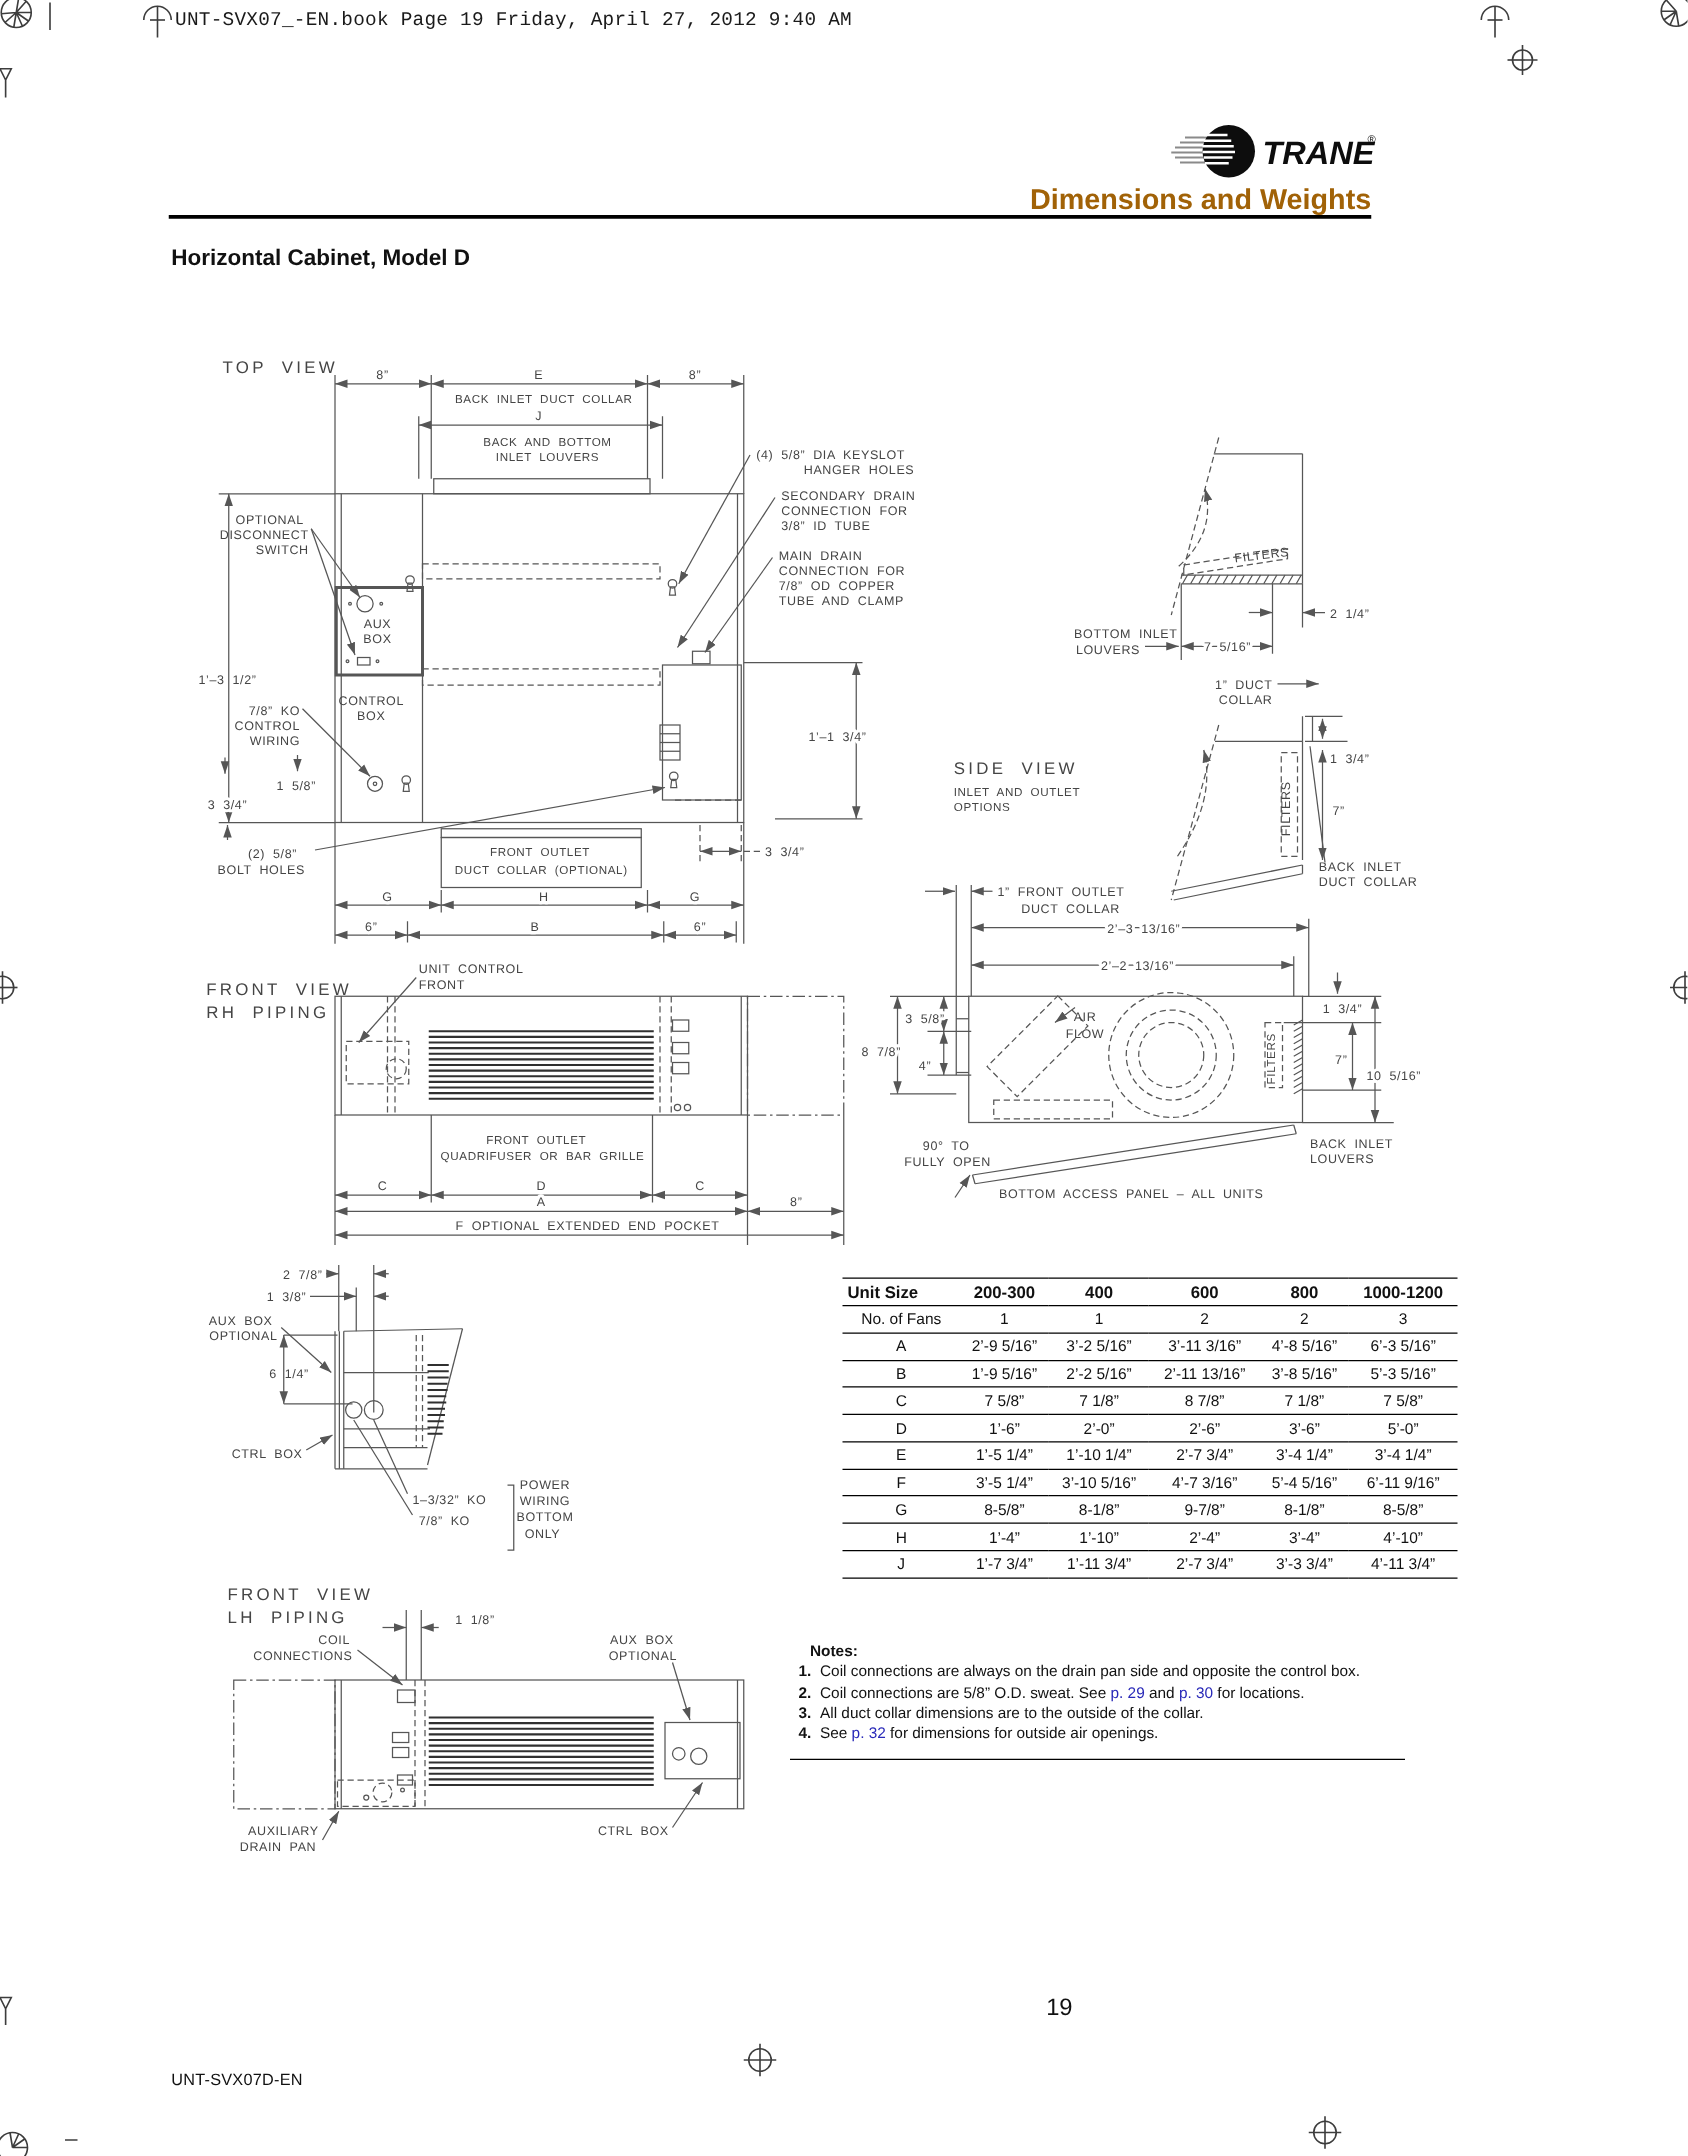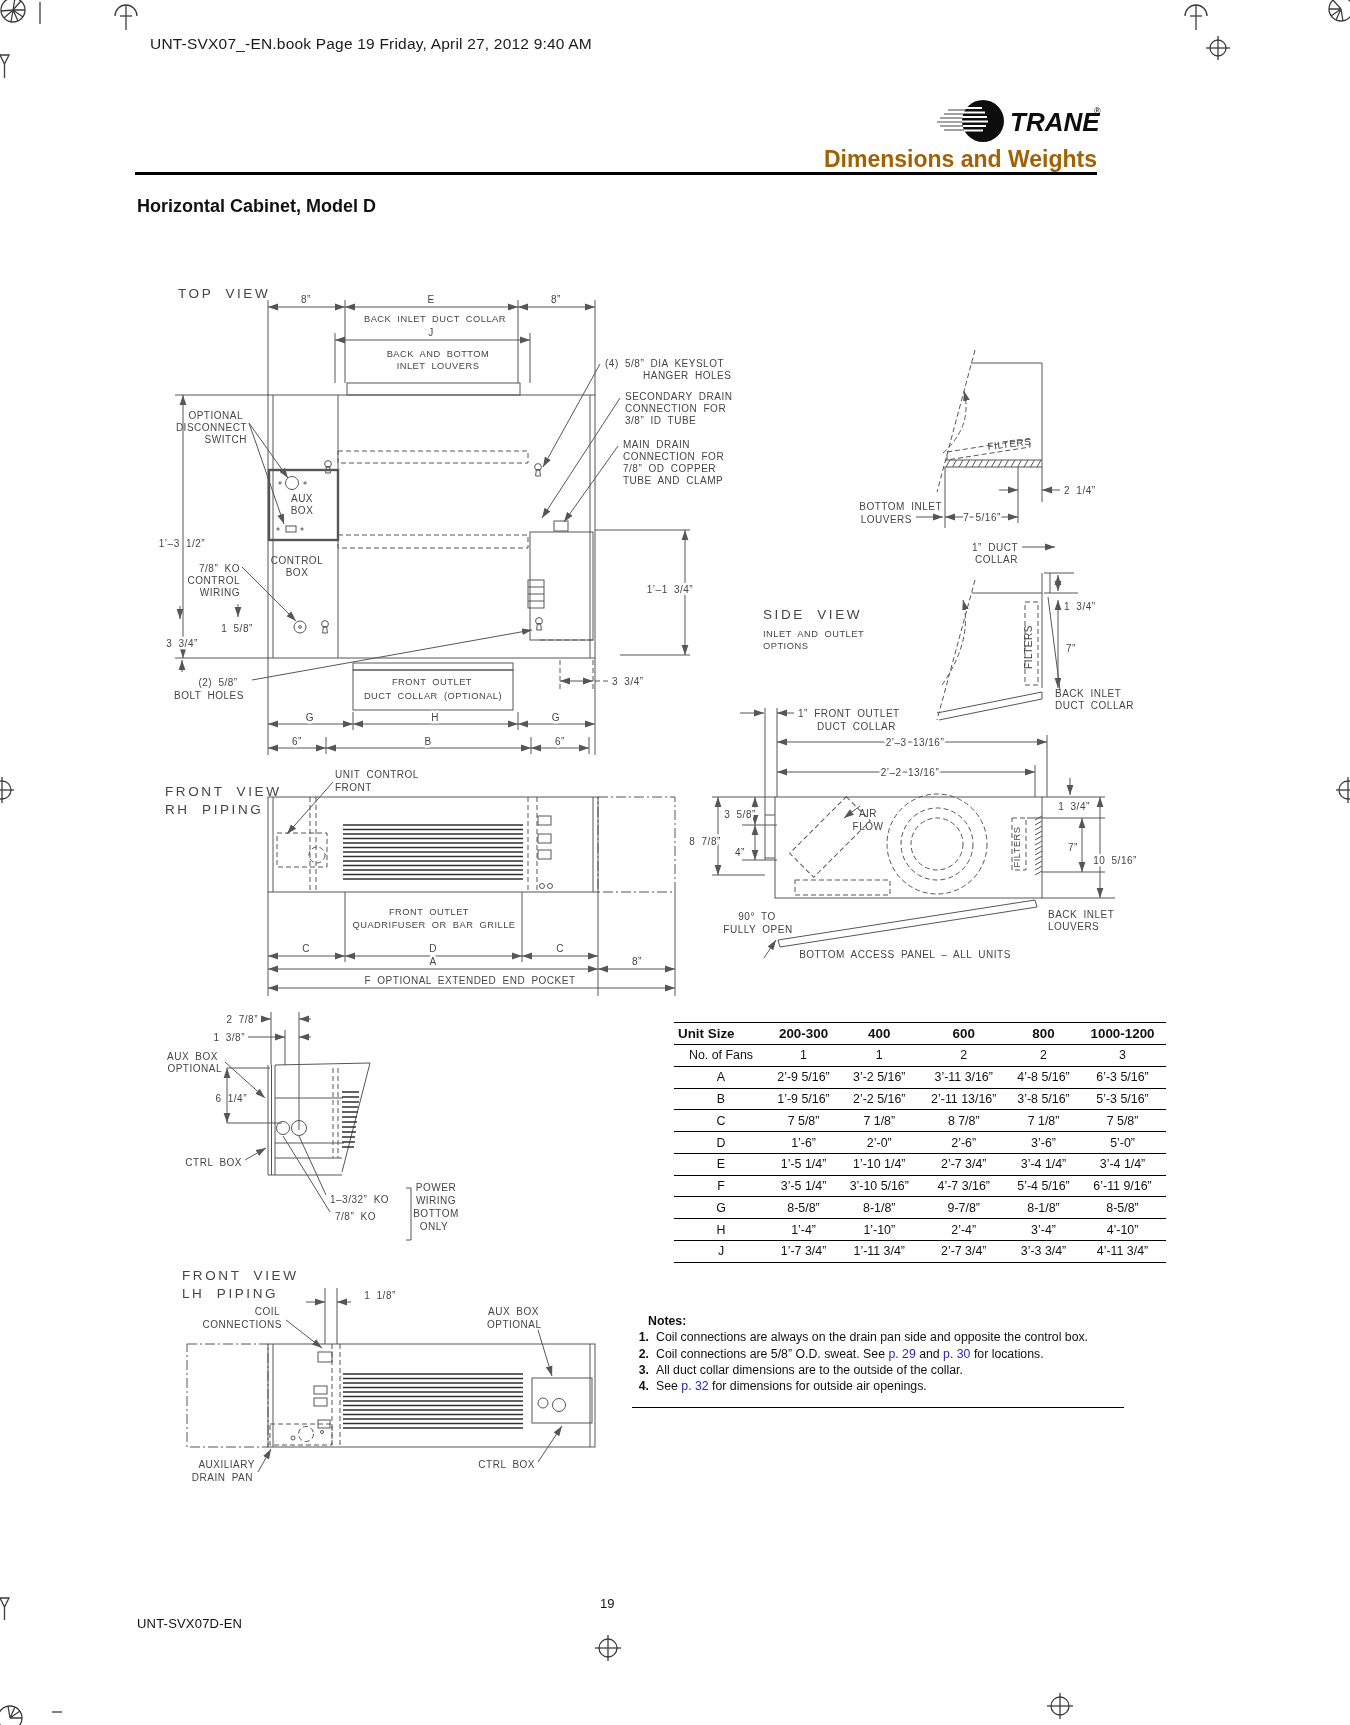--- a/index.html
+++ b/index.html
@@ -2,31 +2,31 @@
 <html><head>
 <meta charset="utf-8">
 <style>
   html,body { margin:0; padding:0; }
   body {
     width:1350px; height:1725px; background:#ffffff; position:relative;
     font-family:"Liberation Sans", sans-serif; color:#111; overflow:hidden;
   }
   .abs { position:absolute; }
   .book-header {
-    left:150px; top:7px; font-family:Liberation Sans, sans-serif;
-    font-size:15.5px; color:#1a1a1a; letter-spacing:.2px;margin-top:28px;
+    left:140px; top:7px; font-family:Liberation Mono, monospace;
+    font-size:15.5px; color:#1a1a1a; letter-spacing:.2px;
   }
   .section-header {
     left:600px; top:146px; width:497px; text-align:right;
     font-size:23px; font-weight:bold; color:#a16207;
   }
   .rule { left:135px; top:172px; width:962px; height:3px; background:#000; }
   .page-title { left:137px; top:196px; font-size:18px; font-weight:bold; }
-  .footer-left { left:137px; top:1616px; font-size:13px; letter-spacing:.2px; }
-  .footer-right { left:600px; top:1596px; width:495px; text-align:left; font-size:13px; }
+  .footer-left { left:137px; top:1656px; font-size:13px; letter-spacing:.2px; }
+  .footer-right { left:600px; top:1596px; width:495px; text-align:center; font-size:19px; }
 
   
   .tbl { left:632px; top:1022px; width:492px; }
   .tbl-title { font-weight:bold; font-size:13.5px; border-top:2.2px solid #000; padding:4px 0 4px 2px; }
   .tbl table { width:100%; border-collapse:collapse; font-size:12.4px;margin-left:42px; }
   .tbl thead th { font-weight:bold; font-size:13.4px; border-top:1.2px solid #000; border-bottom:1.2px solid #000; padding:3px 0; text-align:center; }
   .tbl thead th.first { text-align:left; padding-left:4px; width:90px; }
   .tbl tbody td { text-align:center; border-bottom:1.1px solid #000; padding:3.4px 0; }
   .notes { left:632px; top:1314px; width:492px; border-bottom:1.2px solid #000; padding-bottom:12px; font-size:12.3px; line-height:1.2; }
   .notes-heading { font-weight:bold; margin-bottom:1px;padding-left:16px; }

